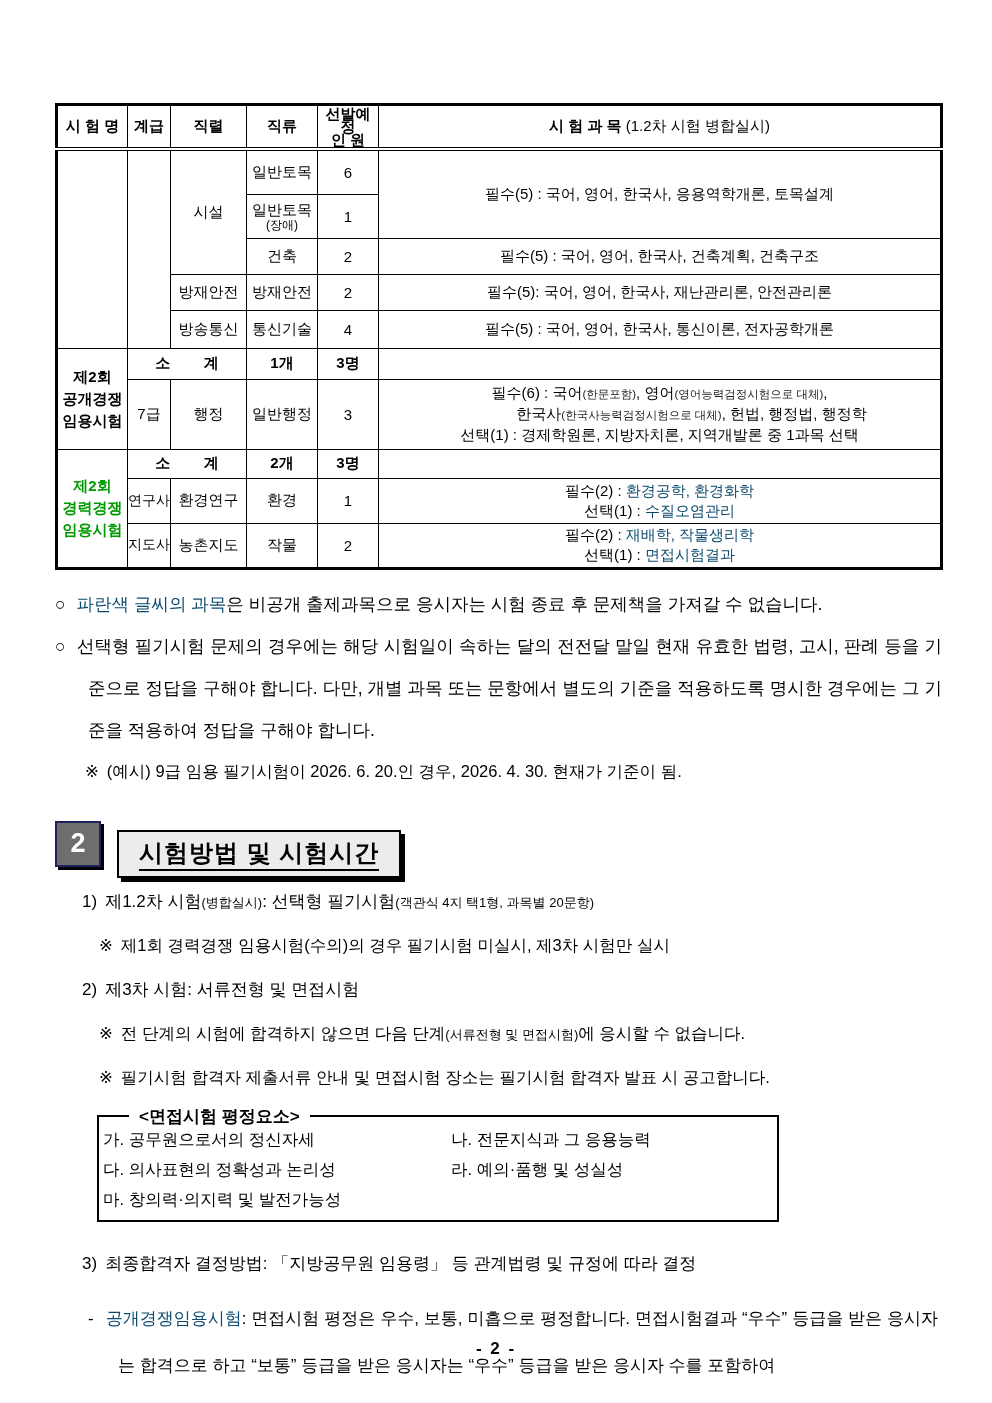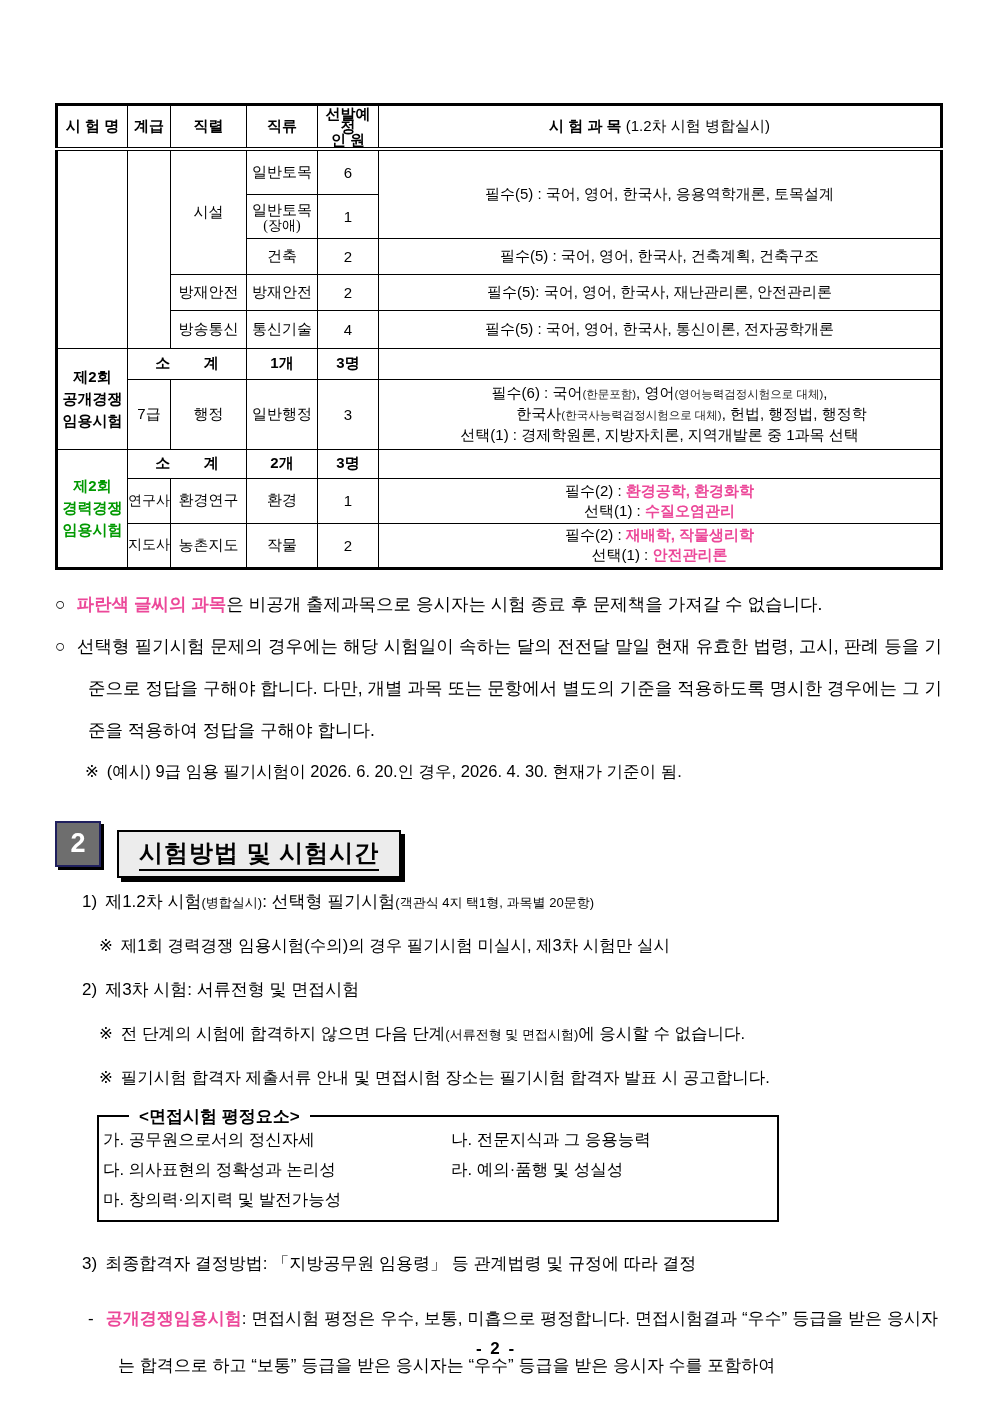--- a/index.html
+++ b/index.html
@@ -20,24 +20,24 @@
   .h-r1 { height:45px; } .h-r2 { height:44px; }
   .h-r3 { height:36px; } .h-r4 { height:36px; } .h-r5 { height:38px; }
   .h-sub { height:31px; } .h-7 { height:70px; }
   .h-sub2 { height:29px; } .h-env { height:45px; } .h-agri { height:45px; }
   .thick-top td { border-top:3px solid #000; }
   .subj { text-align:left; padding:2px 6px; line-height:20px; }
   .quota-head { font-size:12px; line-height:13px; white-space:pre-line; }
   .prespace { white-space:pre; }
   .gname { font-weight:bold; font-size:15.5px; line-height:22px; white-space:pre-line; }
   .green { color:#009900; }
-  .blue-b { color:#ec4899; font-weight:bold; }
+  .blue-b { color:#0c4a6e; font-weight:normal; }
   .bold { font-weight:bold; }
   .sm { font-size:11.5px; color:#222; }
-  .cls-note { display:block; font-size:14px; line-height:11px;font-family:Liberation Serif, serif; }
+  .cls-note { display:block; font-size:12px; line-height:11px; }
   .indent2 { padding-left:64px; display:block; }
   .sline { display:block; }
 
   
   .notes { margin-top:13px; width:887px; font-size:17.5px; }
   .note-item { padding-left:33px; text-indent:-33px; line-height:42px; text-align:justify; }
   .note-item .marker { margin-right:11px; }
   .note-ex { margin-left:30px; line-height:40px; font-size:16.5px; }
   .note-ex .marker { margin-right:8px; }
 
@@ -160,21 +160,21 @@
         <span class="sline"><span>선택(1) : </span><span class="blue-b">수질오염관리</span></span>
       </td>
     </tr>
     <tr class="h-agri">
       <td style="padding:1px 0;font-size:14px">지도사</td>
       <td>농촌지도</td>
       <td>작물</td>
       <td>2</td>
       <td class="subj">
         <span class="sline"><span>필수(2) : </span><span class="blue-b">재배학, 작물생리학</span></span>
-        <span class="sline"><span>선택(1) : </span><span class="blue-b">안전관리론</span></span>
+        <span class="sline"><span>선택(1) : </span><span class="blue-b">면접시험결과</span></span>
       </td>
     </tr>
   </tbody>
     </table>
 
   <div class="notes">
     <p class="note-item"><span class="marker">○</span><span class="blue-b">파란색 글씨의 과목</span><span>은 비공개 출제과목으로 응시자는 시험 종료 후 문제책을 가져갈 수 없습니다.</span></p>
     <p class="note-item"><span class="marker">○</span><span>선택형 필기시험 문제의 경우에는 해당 시험일이 속하는 달의 전전달 말일 현재 유효한 법령, 고시, 판례 등을 기준으로 정답을 구해야 합니다. 다만, 개별 과목 또는 문항에서 별도의 기준을 적용하도록 명시한 경우에는 그 기준을 적용하여 정답을 구해야 합니다.</span></p>
     <p class="note-ex"><span class="marker">※</span><span>(예시) 9급 임용 필기시험이 2026. 6. 20.인 경우, 2026. 4. 30. 현재가 기준이 됨.</span></p>
   </div>

